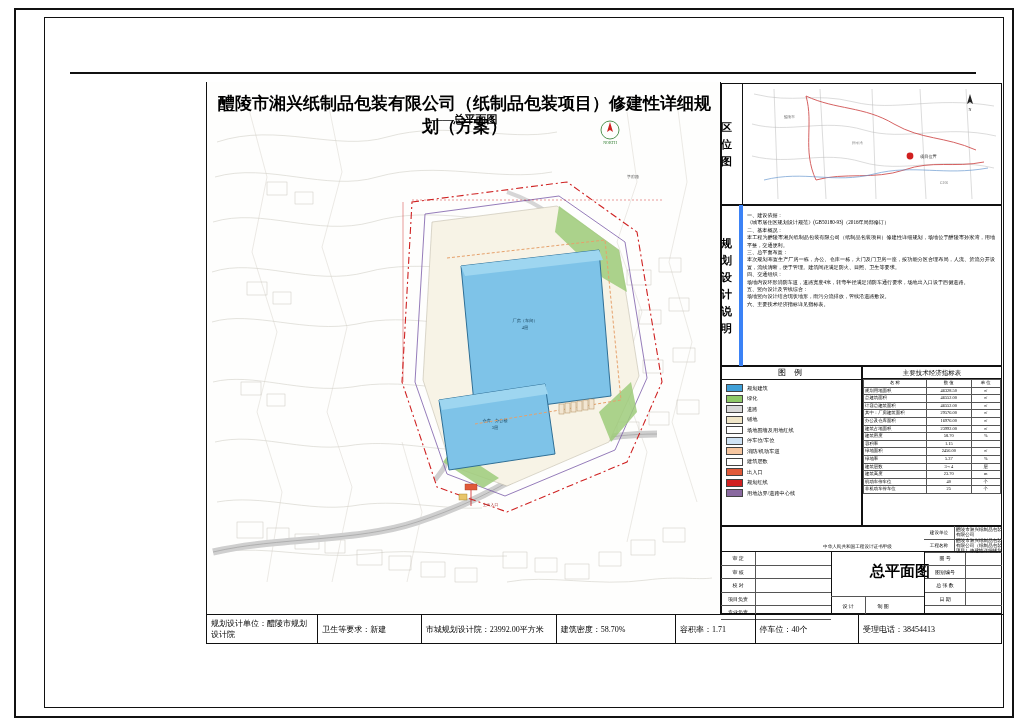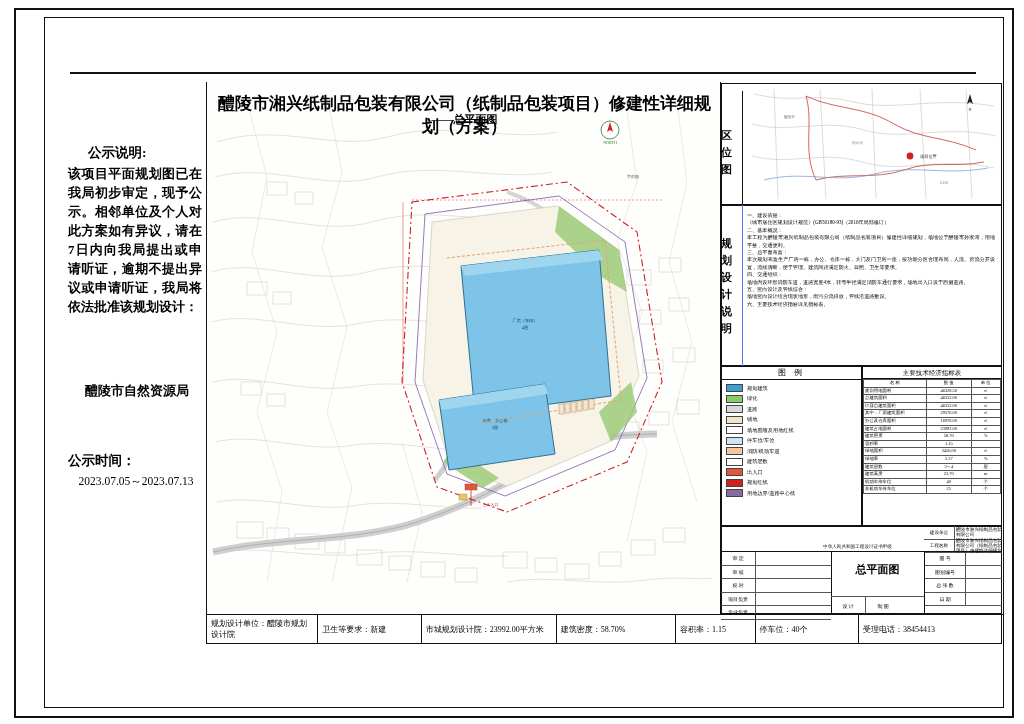--- a/index.html
+++ b/index.html
@@ -23,23 +23,23 @@
   
   .draw-frame{position:absolute;left:206px;top:82px;width:796px;height:532px;border-left:1px solid #111;border-bottom:1px solid #111;}
   .plan-area{position:absolute;left:207px;top:82px;width:513px;height:531px;background:#fdfdfb;overflow:hidden;}
   .plan-title{position:absolute;left:212px;top:92px;width:505px;text-align:center;font-size:17px;font-weight:bold;}
   .plan-subtitle{position:absolute;left:212px;top:112px;width:505px;text-align:center;font-size:11px;font-weight:bold;}
 
   
   .rt-col{position:absolute;left:720px;top:82px;width:282px;height:532px;border-left:1px solid #111;}
   .rt-box{position:absolute;border:1px solid #111;box-sizing:border-box;background:#fff;}
   .loc-box{left:721px;top:83px;width:281px;height:122px;}
-  .loc-label{position:absolute;left:721px;top:83px;width:22px;height:122px;border-right:1px solid #111;box-sizing:border-box;display:flex;flex-direction:column;align-items:center;justify-content:center;font-size:11px;font-weight:bold;line-height:17px;margin-top:8px;}
+  .loc-label{position:absolute;left:721px;top:83px;width:22px;height:122px;border-right:1px solid #111;box-sizing:border-box;display:flex;flex-direction:column;align-items:center;justify-content:center;font-size:11px;font-weight:bold;line-height:17px;}
   .desc-box{left:721px;top:205px;width:281px;height:161px;}
-  .desc-label{position:absolute;left:721px;top:205px;width:22px;height:161px;border-right:1px solid #3b82f6;box-sizing:border-box;display:flex;flex-direction:column;align-items:center;justify-content:center;font-size:11px;font-weight:bold;line-height:17px;}
+  .desc-label{position:absolute;left:721px;top:205px;width:22px;height:161px;border-right:4px solid #3b82f6;box-sizing:border-box;display:flex;flex-direction:column;align-items:center;justify-content:center;font-size:11px;font-weight:bold;line-height:17px;}
   .desc-text{position:absolute;left:747px;top:212px;width:248px;font-size:5.1px;line-height:7.4px;text-align:justify;}
   .legend-box{left:721px;top:366px;width:141px;height:160px;}
   .legend-hd{position:absolute;left:721px;top:366px;width:141px;height:14px;border-bottom:1px solid #111;box-sizing:border-box;text-align:center;font-size:8px;letter-spacing:3px;line-height:14px;}
   .econ-box{left:862px;top:366px;width:140px;height:160px;}
   .econ-hd{position:absolute;left:862px;top:366px;width:140px;height:13px;border-bottom:1px solid #111;box-sizing:border-box;text-align:center;font-size:6.5px;line-height:13px;}
   .tb-box{left:721px;top:526px;width:281px;height:88px;}
 
   
   .legend-list{position:absolute;left:726px;top:383px;width:132px;}
   .legend-row{display:flex;align-items:center;height:10.5px;}
@@ -53,21 +53,21 @@
   .econ-tbl td.c{text-align:center;}
 
   
   .tb-inst{position:absolute;left:735px;top:530px;width:245px;text-align:center;font-size:9.5px;font-weight:bold;}
   .tb-cert{position:absolute;left:735px;top:544px;width:245px;text-align:center;font-size:4.6px;}
   .tb-left{position:absolute;left:721px;top:551px;width:110px;height:63px;border-top:1px solid #111;box-sizing:border-box;}
   .tb-left-row{height:12.5px;border-bottom:0.5px solid #555;display:flex;font-size:5px;}
   .tb-left-row .k{width:34px;border-right:0.5px solid #555;display:flex;align-items:center;justify-content:center;}
   .tb-left-row .v{flex:1;}
   .tb-mid{position:absolute;left:831px;top:551px;width:93px;height:63px;border-top:1px solid #111;border-left:1px solid #111;box-sizing:border-box;}
-  .tb-mid-title{position:absolute;left:831px;top:562px;width:93px;text-align:center;font-size:11px;font-weight:bold;}
+  .tb-mid-title{position:absolute;left:831px;top:562px;width:93px;text-align:left;font-size:15px;font-weight:bold;padding-left:39px;}
   .tb-mid-row{position:absolute;left:831px;top:596px;width:93px;height:18px;border-top:0.5px solid #555;box-sizing:border-box;display:flex;font-size:5px;}
   .tb-mid-row .k{width:34px;border-right:0.5px solid #555;display:flex;align-items:center;justify-content:center;}
   .tb-right{position:absolute;left:924px;top:551px;width:78px;height:63px;border-top:1px solid #111;border-left:1px solid #111;box-sizing:border-box;}
   .tb-right-row{height:12.5px;border-bottom:0.5px solid #555;display:flex;font-size:5px;}
   .tb-right-row .k{width:40px;border-right:0.5px solid #555;display:flex;align-items:center;justify-content:center;}
   .tb-right-row .v{flex:1;}
   .tb-top-right{position:absolute;left:924px;top:526px;width:78px;height:25px;box-sizing:border-box;}
   .tb-tr-row{height:12.5px;border-bottom:0.5px solid #555;display:flex;font-size:4.6px;}
   .tb-tr-row .k{width:30px;border-right:0.5px solid #555;display:flex;align-items:center;justify-content:center;}
   .tb-tr-row .v{flex:1;display:flex;align-items:center;padding-left:1px;}
@@ -82,27 +82,20 @@
 </head>
 <body>
 
 <div id="sheet">
 
   <div class="outer-border"></div>
   <div class="inner-border"></div>
 
   <div class="title-rule"></div>
 
-  <div class="notice-col">
-    <div class="notice-title">公示说明:</div>
-    <div class="notice-body">该项目平面规划图已在我局初步审定，现予公示。相邻单位及个人对此方案如有异议，请在7日内向我局提出或申请听证，逾期不提出异议或申请听证，我局将依法批准该规划设计：</div>
-    <div class="notice-org">醴陵市自然资源局</div>
-    <div class="notice-time-label">公示时间：</div>
-    <div class="notice-time-val">2023.07.05～2023.07.13</div>
-  </div>
 
   <div class="draw-frame"></div>
 
   <div class="plan-area">
     <svg width="513" height="531" viewBox="0 0 513 531">
       <rect x="0" y="0" width="513" height="531" fill="#fefefd"></rect>
 
       <g stroke="#c9c6bd" stroke-width="0.5" fill="none">
         <path d="M10,60 C70,40 130,70 180,55 C240,38 300,60 350,50"></path>
         <path d="M8,95 C60,80 120,110 170,95 C230,78 290,100 345,90"></path>
@@ -470,20 +463,20 @@
         <col style="width:10%">
         <col style="width:13%">
         <col style="width:18%">
     </colgroup>
     <tbody id="info-body">
         <tr>
           <td style="white-space: pre-line;">规划设计单位：醴陵市规划设计院</td>
           <td style="white-space: pre-line;">卫生等要求：新建</td>
           <td style="white-space: pre-line;">市城规划设计院：23992.00平方米</td>
           <td style="white-space: pre-line;">建筑密度：58.70%</td>
-          <td style="white-space: pre-line;">容积率：1.15</td>
+          <td style="white-space: pre-line;">容积率：1.71</td>
           <td style="white-space: pre-line;">停车位：40个</td>
           <td style="white-space: pre-line;">受理电话：38454413</td>
         </tr>
       </tbody>
   </table>
 
 </div>
 
 </body></html>

